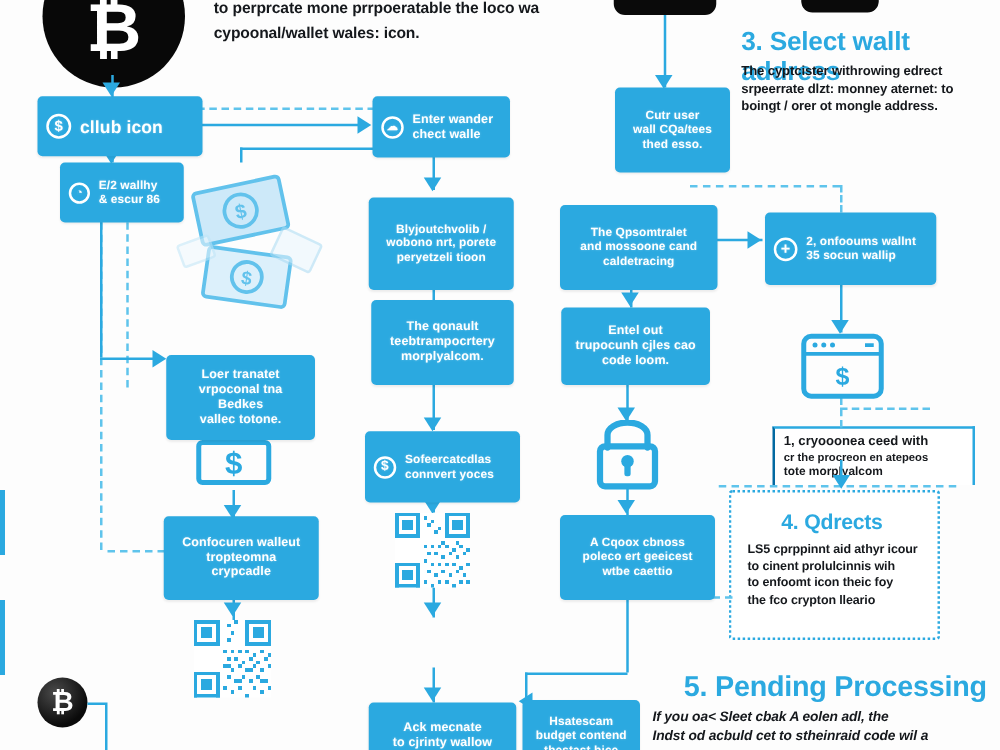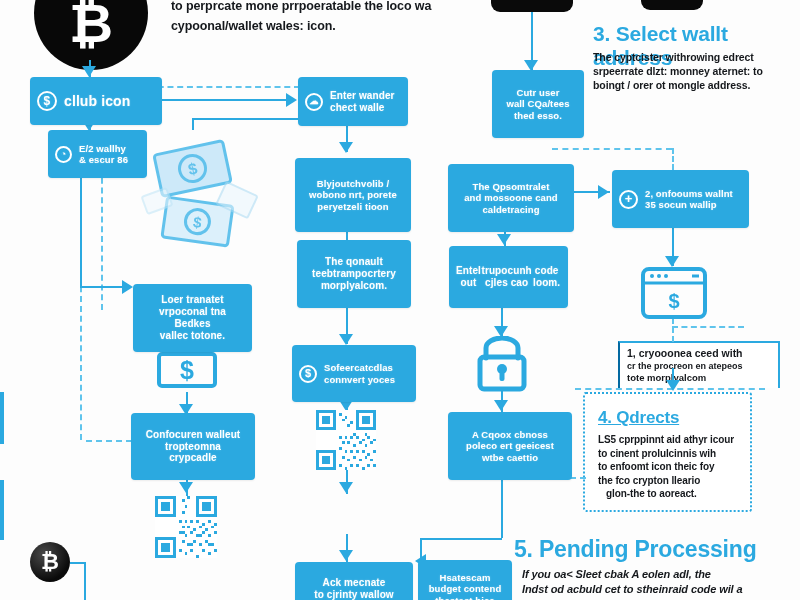--- a/index.html
+++ b/index.html
@@ -182,30 +182,29 @@
   <div class="body-text" style="left:171px; top:18px; font-size:12.5px; width:300px;">cypoonal/wallet wales: icon.</div>
 
   <div class="heading" style="left:593px; top:22px; font-size:21px; width:210px;">3. Select wallt address</div>
   <div style="position:absolute; left:593px; top:50px; width:200px;">
     <div class="body-text" style="position:static; font-size:10.5px;">The cyptcister withrowing edrect</div>
     <div class="body-text" style="position:static; font-size:10.5px;">srpeerrate dlzt: monney aternet: to</div>
     <div class="body-text" style="position:static; font-size:10.5px;">boingt / orer ot mongle address.</div>
   </div>
 
   <div class="dotted-panel" style="left:583px; top:392px; width:165px; height:116px;"></div>
-  <div class="heading" style="left:598px; top:408px; font-size:17px;text-decoration:underline;">4. Qdrects</div>
+  <div class="heading" style="left:625px; top:408px; font-size:17px;">4. Qdrects</div>
   <div style="position:absolute; left:598px; top:433px; width:148px;">
     <div class="body-text" style="position:static; font-size:10px;">LS5 cprppinnt aid athyr icour</div>
     <div class="body-text" style="position:static; font-size:10px;">to cinent prolulcinnis wih</div>
     <div class="body-text" style="position:static; font-size:10px;">to enfoomt icon theic foy</div>
     <div class="body-text" style="position:static; font-size:10px;">the fco crypton lleario</div>
-    <div class="body-text" style="position:static; font-size:10px; padding-left:8px;">glon-the to aoreact.</div>
-  </div>
-
-  <div class="heading" style="left:514px; top:536px; font-size:23px;">5. Pending Processing</div>
+  </div>
+
+  <div class="heading" style="left:547px; top:536px; font-size:23px;">5. Pending Processing</div>
   <div style="position:absolute; left:522px; top:567px; width:278px;font-style:italic;">
     <div class="body-text" style="position:static; font-size:11px;">If you oa&lt; Sleet cbak A eolen adl, the</div>
     <div class="body-text" style="position:static; font-size:11px;">Indst od acbuld cet to stheinraid code wil a</div>
   </div>
 
   <div class="white-callout" style="left:618px; top:341px; width:145px;">
     <div style="font-size:10.5px;">1, cryooonea ceed with</div>
     <div style="font-size:9px;">cr the procreon en atepeos</div>
     <div style="font-size:9.5px;">tote morplyalcom</div>
   </div>
@@ -551,21 +550,21 @@
   <div class="node with-icon" style="left:612px; top:170px; width:123px; height:48px; font-size:9.5px;">
     <span class="node-icon">
       <span class="coin-circle" style="width:19px;height:19px;font-size:13px;">+</span>
     </span>
     <span>
       <span class="node-text">2, onfooums wallnt</span>
       <span class="node-text">35 socun wallip</span>
     </span>
   </div>
 
-  <div class="node" style="left:449px; top:246px; width:105px; height:52px; font-size:10px; ">
+  <div class="node" style="left:449px; top:246px; width:105px; height:52px; font-size:10px; flex-direction:column;">
     <span class="node-text">Entel out</span>
     <span class="node-text">trupocunh cjles cao</span>
     <span class="node-text">code loom.</span>
   </div>
 
   <div class="node" style="left:448px; top:412px; width:110px; height:58px; font-size:9.5px; flex-direction:column;">
     <span class="node-text">A Cqoox cbnoss</span>
     <span class="node-text">poleco ert geeicest</span>
     <span class="node-text">wtbe caettio</span>
   </div>

